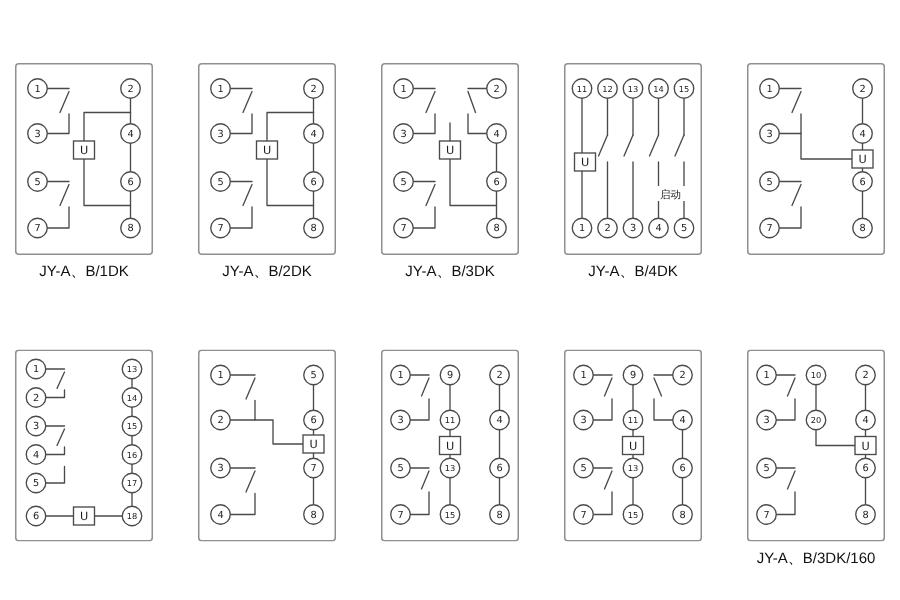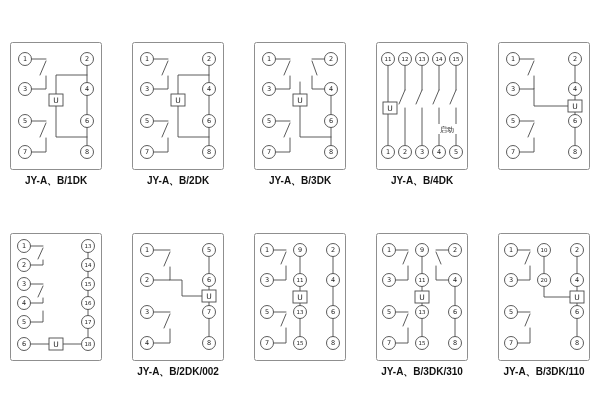--- a/index.html
+++ b/index.html
@@ -3,21 +3,21 @@
 <meta charset="utf-8">
 <style>
   html,body{margin:0;padding:0;background:#fff;}
   body{width:600px;height:400px;overflow:hidden;font-family:"Liberation Sans",sans-serif;}
   .canvas{position:relative;width:600px;height:400px;background:#fff;}
   .row{position:absolute;left:0;width:600px;display:flex;justify-content:space-between;
        padding:0 10px;box-sizing:border-box;}
   .row1{top:42px;}
   .row2{top:233px;}
   .cell{width:92px;display:flex;flex-direction:column;align-items:center;}
-  .diagram-label{margin-top:4px;font-size:10px;font-weight:700;color:#111;
+  .diagram-label{margin-top:4px;font-size:10px;font-weight:400;color:#111;
                  white-space:nowrap;text-align:center;}
   svg{display:block;}
   .box{fill:none;stroke:#8f8f8f;stroke-width:1;}
   .wire{fill:none;stroke:#4a4a4a;stroke-width:0.9;stroke-linejoin:round;stroke-linecap:round;}
   .tc{fill:#ffffff;stroke:#4a4a4a;stroke-width:0.9;}
   .tn{font-family:"DejaVu Sans",sans-serif;font-size:6.5px;text-anchor:middle;fill:#1a1a1a;}
   .tn2{font-size:5.5px;}
   .ubox{fill:#ffffff;stroke:#4a4a4a;stroke-width:0.9;}
   .un{font-family:"DejaVu Sans",sans-serif;font-size:7.5px;text-anchor:middle;fill:#1a1a1a;}
   .halo{fill:#ffffff;}
@@ -275,21 +275,20 @@
           <text x="15" y="112.3" class="tn">4</text>
           <circle cx="77" cy="17" r="6.5" class="tc"></circle>
           <text x="77" y="19.3" class="tn">5</text>
           <circle cx="77" cy="47" r="6.5" class="tc"></circle>
           <text x="77" y="49.3" class="tn">6</text>
           <circle cx="77" cy="79" r="6.5" class="tc"></circle>
           <text x="77" y="81.3" class="tn">7</text>
           <circle cx="77" cy="110" r="6.5" class="tc"></circle>
           <text x="77" y="112.3" class="tn">8</text>
         </svg>
-      <div class="diagram-label">JY-A、B/2DK/002</div>
     </div>
     <div class="cell">
       <svg width="92" height="128" viewBox="0 0 92 128">
           <rect x="0.5" y="0.5" width="91" height="127" rx="2" class="box"></rect>
           <polyline points="19,17 32,17" class="wire"></polyline>
           <polyline points="32,19 27,31" class="wire"></polyline>
           <polyline points="19,47 32,47 32,33" class="wire"></polyline>
           <polyline points="19,79 32,79" class="wire"></polyline>
           <polyline points="32,81 27,93" class="wire"></polyline>
           <polyline points="19,110 32,110 32,95" class="wire"></polyline>
@@ -357,21 +356,20 @@
           <text x="46" y="112.3" class="tn tn2">15</text>
           <circle cx="79" cy="17" r="6.5" class="tc"></circle>
           <text x="79" y="19.3" class="tn">2</text>
           <circle cx="79" cy="47" r="6.5" class="tc"></circle>
           <text x="79" y="49.3" class="tn">4</text>
           <circle cx="79" cy="79" r="6.5" class="tc"></circle>
           <text x="79" y="81.3" class="tn">6</text>
           <circle cx="79" cy="110" r="6.5" class="tc"></circle>
           <text x="79" y="112.3" class="tn">8</text>
         </svg>
-      <div class="diagram-label">JY-A、B/3DK/310</div>
     </div>
     <div class="cell">
       <svg width="92" height="128" viewBox="0 0 92 128">
           <rect x="0.5" y="0.5" width="91" height="127" rx="2" class="box"></rect>
           <polyline points="19,17 32,17" class="wire"></polyline>
           <polyline points="32,19 27,31" class="wire"></polyline>
           <polyline points="19,47 32,47 32,33" class="wire"></polyline>
           <polyline points="19,79 32,79" class="wire"></polyline>
           <polyline points="32,81 27,93" class="wire"></polyline>
           <polyline points="19,110 32,110 32,95" class="wire"></polyline>
@@ -395,17 +393,17 @@
           <text x="46" y="49.3" class="tn tn2">20</text>
           <circle cx="79" cy="17" r="6.5" class="tc"></circle>
           <text x="79" y="19.3" class="tn">2</text>
           <circle cx="79" cy="47" r="6.5" class="tc"></circle>
           <text x="79" y="49.3" class="tn">4</text>
           <circle cx="79" cy="79" r="6.5" class="tc"></circle>
           <text x="79" y="81.3" class="tn">6</text>
           <circle cx="79" cy="110" r="6.5" class="tc"></circle>
           <text x="79" y="112.3" class="tn">8</text>
         </svg>
-      <div class="diagram-label">JY-A、B/3DK/110</div>
+      <div class="diagram-label">JY-A、B/3DK/160</div>
     </div>
   </div>
 
 </div>
 
 </body></html>

